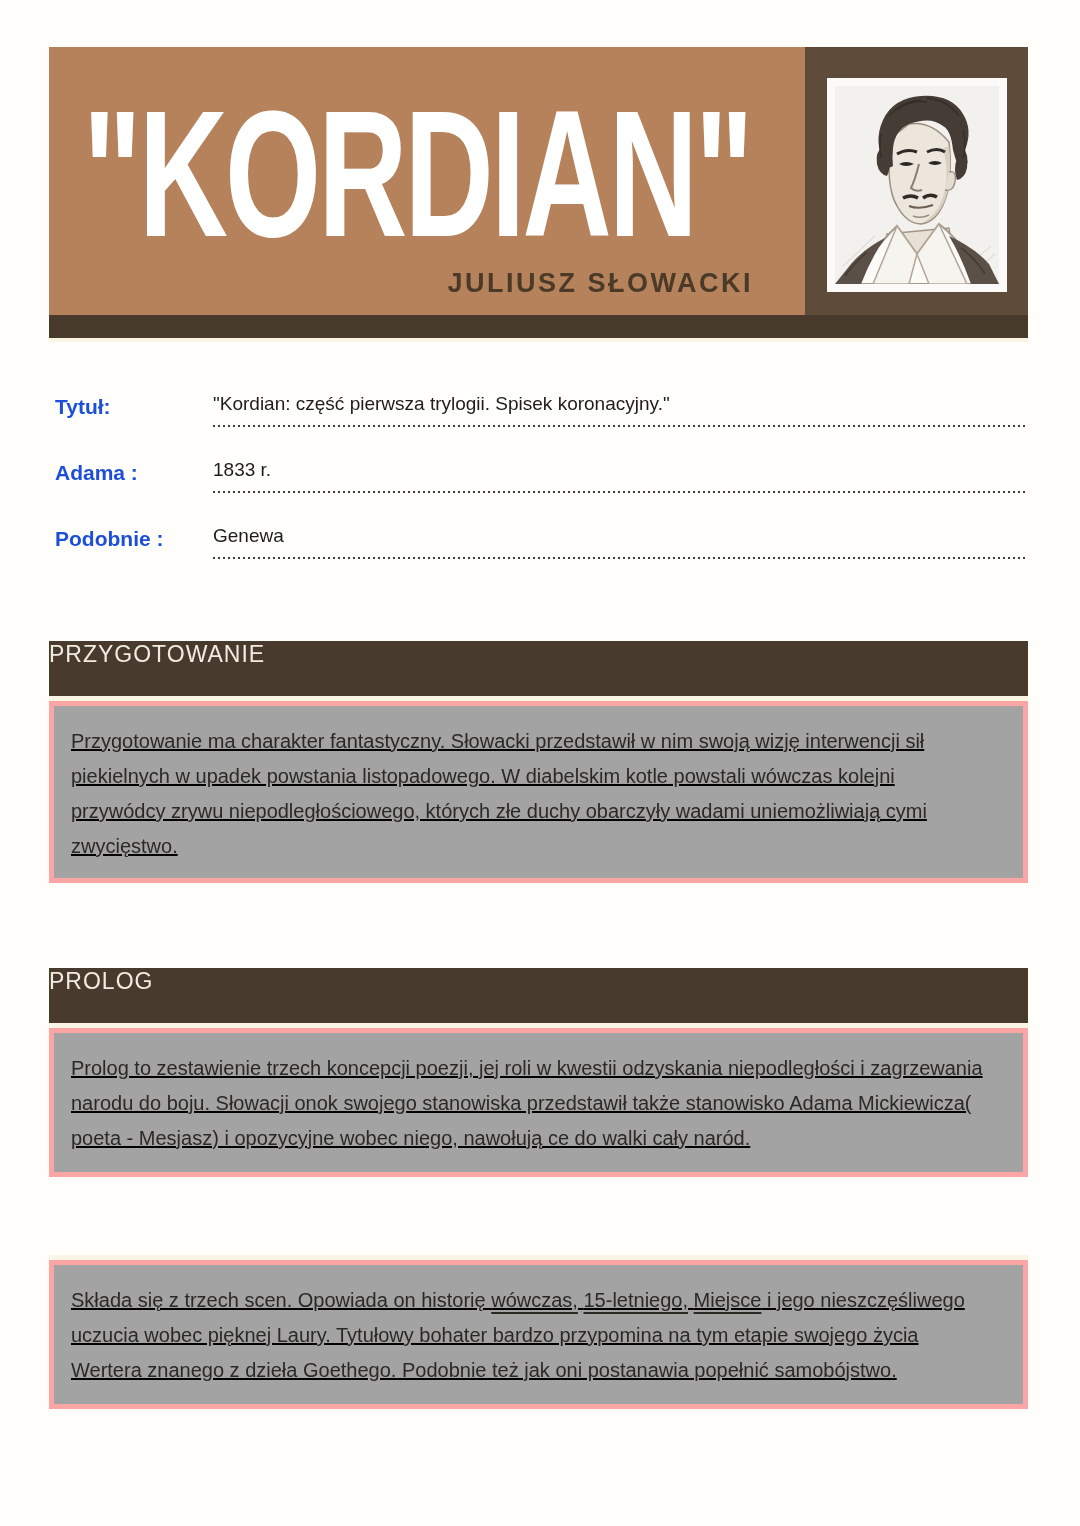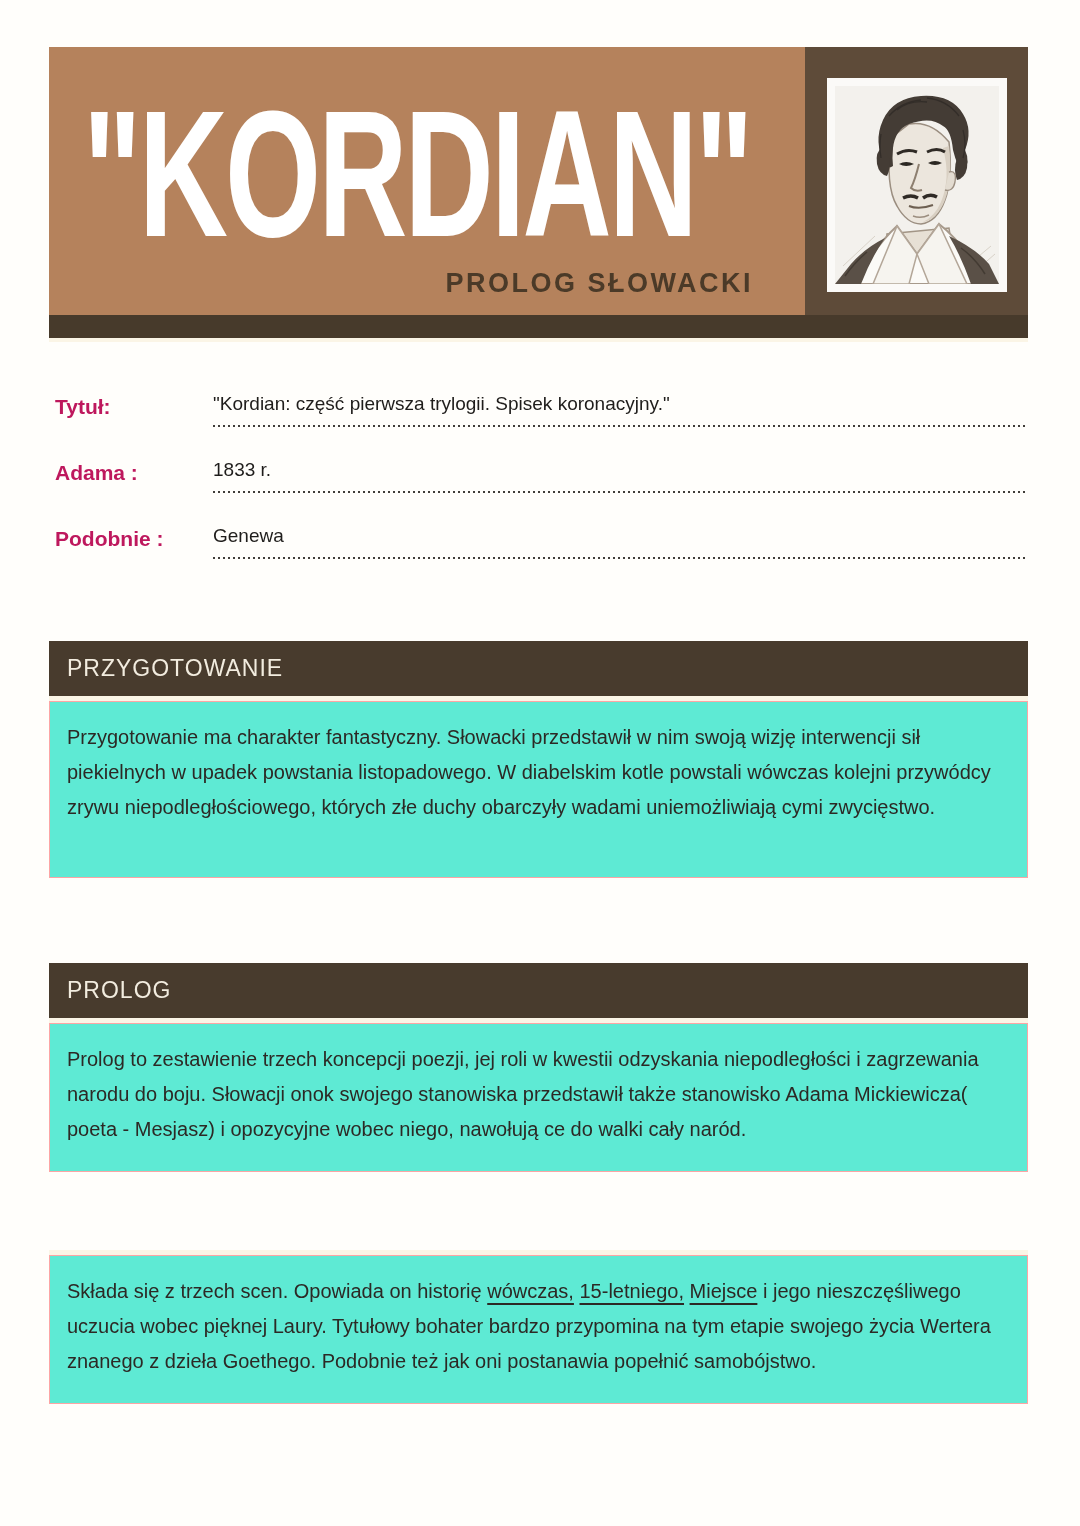--- a/index.html
+++ b/index.html
@@ -24,50 +24,50 @@
   }
   .banner-right { width:223px; background:#5e4b39; display:flex; justify-content:center; }
   .portrait-frame { width:180px; height:214px; margin-top:31px; background:#fbfaf8; padding:8px; }
   .portrait-frame svg { width:100%; height:100%; display:block; }
 
   .strip { height:27px; background:#473a2b; border-bottom:4px solid #fbf5e6; }
 
   
   .fields { margin-top:49px; }
   .field-row { display:flex; margin-bottom:30px; }
-  .field-label { width:164px; padding-left:6px; font-size:21px; font-weight:700; color:#be185d; padding-top:4px; }
+  .field-label { width:164px; padding-left:6px; font-size:21px; font-weight:700; color:#1d4ed8; padding-top:4px; }
   .field-valwrap { flex:1; }
   .field-value { font-size:19px; color:#1f1d1b; line-height:26px; min-height:26px; }
   .dotline { height:2px; margin-top:8px;
     background:repeating-linear-gradient(to right, #3f3c38 0 2px, transparent 2px 5px); }
 
   
   .section { margin-top:85px; }
   .section:nth-of-type(1) { margin-top:82px; }
   .section:nth-of-type(3) { margin-top:78px; }
-  .section-bar { height:55px; background:#483b2d; display:flex; align-items:center; padding-left:18px; }
+  .section-bar { height:55px; background:#483b2d; display:flex; }
   .section-title { color:#f2ecdf; font-size:23px; letter-spacing:1px; font-weight:400; }
   .bar-gap { height:5px; background:#fbf5e6; }
-  .section-box { background:#5eead4; border:1px solid #fca5a5; padding:18px 34px 14px 17px; }
+  .section-box { background:#a3a3a3; border:5px solid #fca5a5; padding:18px 34px 14px 17px;text-decoration:underline; }
   .section:nth-of-type(1) .section-box { min-height:177px; }
   .section:nth-of-type(2) .section-box { min-height:149px; }
   .section:nth-of-type(3) .section-box { min-height:149px; }
   .section-text { font-size:20px; color:#2c2925; line-height:35px; }
   .section-text u { text-decoration-thickness:2px; text-underline-offset:5px; }
 </style>
 </head>
 <body>
 
 <div class="page">
   <div class="content">
 
     <div class="banner">
       <div class="banner-left">
         <div class="page-title">"KORDIAN"</div>
-        <div class="page-subtitle">PROLOG SŁOWACKI</div>
+        <div class="page-subtitle">JULIUSZ SŁOWACKI</div>
       </div>
       <div class="banner-right">
         <div class="portrait-frame">
           <svg viewBox="0 0 164 198" aria-hidden="true">
             <rect width="164" height="198" fill="#f3f1ed"></rect>
             <g stroke="#d8d2c8" stroke-width="1">
               <line x1="8" y1="180" x2="40" y2="150"></line>
                 <line x1="14" y1="190" x2="50" y2="158"></line>
               <line x1="120" y1="190" x2="156" y2="160"></line>
                 <line x1="130" y1="194" x2="160" y2="168"></line>

